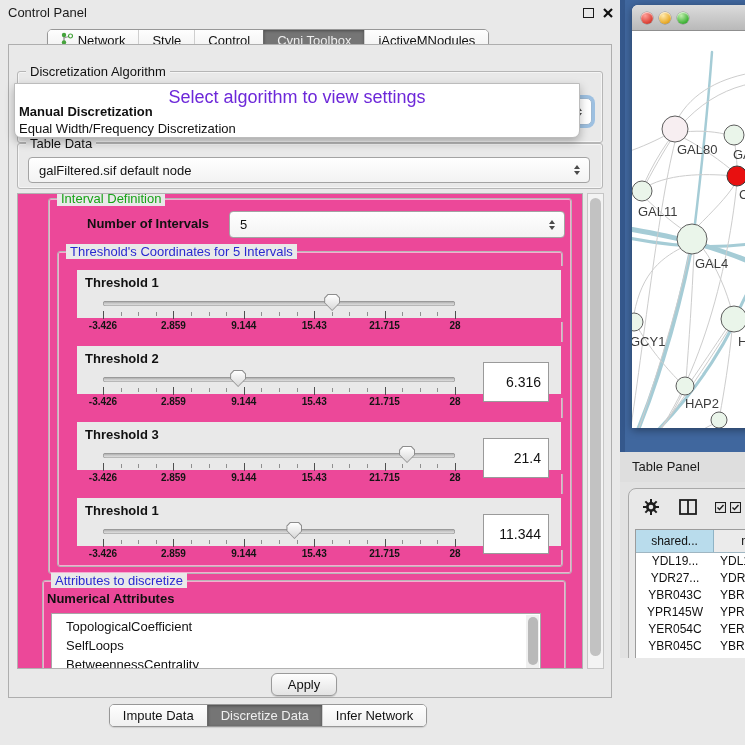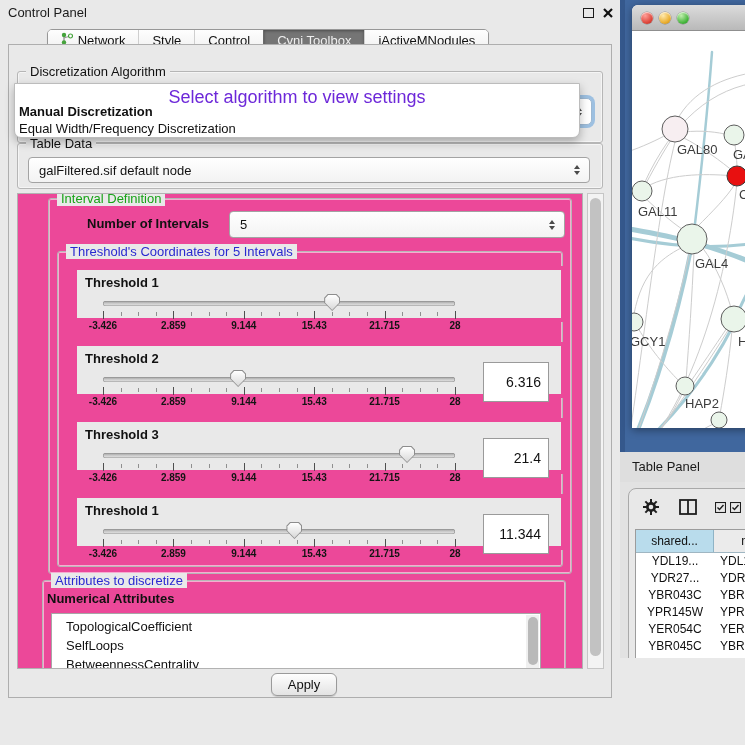--- a/index.html
+++ b/index.html
@@ -398,20 +398,33 @@
         </div>
       </div>
 
       <div class="vscrollbar">
           <span class="thumb-v"></span>
         </div>
 
       <button class="apply-btn">Apply</button>
     </div>
 
+    <div class="tab-strip bottom">
+      <div class="tab-group">
+        <div class="tab">
+            <span>Impute Data</span>
+          </div>
+        <div class="tab selected">
+            <span>Discretize Data</span>
+          </div>
+        <div class="tab">
+            <span>Infer Network</span>
+          </div>
+      </div>
+    </div>
   </div>
 
   <div class="right-side">
     <div class="net-backdrop"></div>
 
     <div class="net-window">
       <div class="net-titlebar">
         <span class="tl red"></span>
         <span class="tl yellow"></span>
         <span class="tl green"></span>

